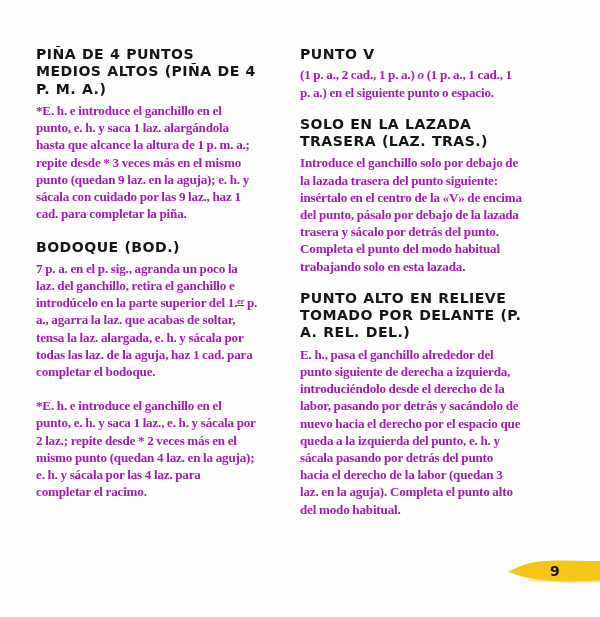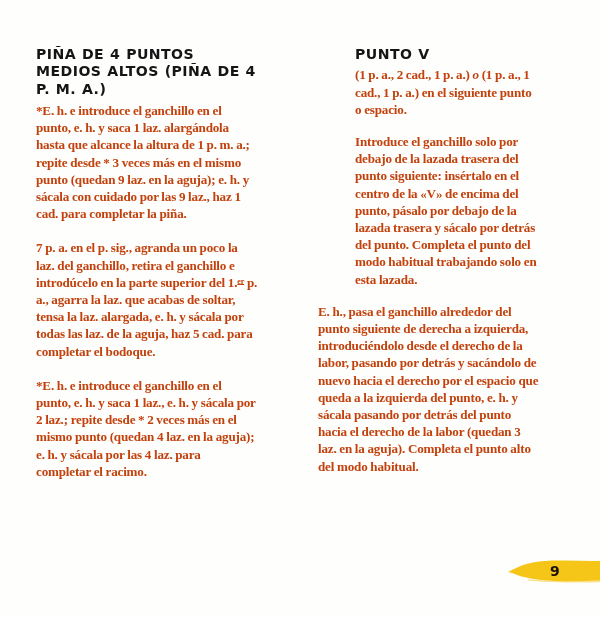--- a/index.html
+++ b/index.html
@@ -22,21 +22,21 @@
     inset: 0;
     background: #fefefd;
   }
 
   .columns {
     position: absolute;
     left: 0;
     top: 46px;
     width: 600px;
     display: flex;
-    gap: 18px;
+    gap: 0;
   }
 
   .column {
     width: 268px;
     box-sizing: border-box;
   }
   .column.left  { padding-left: 36px; padding-right: 10px; }
   .column.right { padding-left: 32px; padding-right: 14px; margin-left: 0; }
 
   .entry { margin-bottom: 13px; }
@@ -51,39 +51,39 @@
     color: #151515;
     margin: 0 0 3px 0;
     text-transform: none;
     word-spacing: 0.5px;
   }
 
   .entry-body {
     font-family: "Liberation Serif", serif;
     font-size: 13.1px;
     line-height: 1.315;
-    color: #c2410c;
+    color: #a21caf;
     margin: 0;
     letter-spacing: -0.18px;
     word-spacing: -0.3px;
     font-weight: 600;
     -webkit-font-smoothing: none;
   }
 
   .entry-body .it { font-style: italic; }
   .entry-body sup {
     font-size: 0.62em;
     vertical-align: 0.42em;
     line-height: 0;
     text-decoration: underline;
   }
 
   
   .gap-lg { margin-bottom: 17px; }
-  .gap-md { margin-bottom: 15px; margin-left: 37px; }
+  .gap-md { margin-bottom: 15px; }
 
   .title-2line { margin-bottom: 4px; }
 
   
   .page-banner {
     position: absolute;
     right: 0;
     bottom: 34px;
     width: 92px;
     height: 24px;
@@ -117,41 +117,44 @@
   <div class="columns">
 
     <div class="column left">
 
       <div class="entry gap-lg">
         <h2 class="entry-title title-2line">PIÑA DE 4 PUNTOS MEDIOS ALTOS (PIÑA DE 4 P. M. A.)</h2>
         <p class="entry-body">*E. h. e introduce el ganchillo en el punto, e. h. y saca 1 laz. alargándola hasta que alcance la altura de 1 p. m. a.; repite desde * 3 veces más en el mismo punto (quedan 9 laz. en la aguja); e. h. y sácala con cuidado por las 9 laz., haz 1 cad. para completar la piña.</p>
       </div>
 
       <div class="entry gap-lg">
-        <p class="entry-body"><span>7 p. a. en el p. sig., agranda un poco la laz. del ganchillo, retira el ganchillo e introdúcelo en la parte superior del 1.</span><sup>er</sup><span> p. a., agarra la laz. que acabas de soltar, tensa la laz. alargada, e. h. y sácala por todas las laz. de la aguja, haz 5 cad. para completar el bodoque.</span></p>
+        <h2 class="entry-title">BODOQUE (BOD.)</h2>
+        <p class="entry-body"><span>7 p. a. en el p. sig., agranda un poco la laz. del ganchillo, retira el ganchillo e introdúcelo en la parte superior del 1.</span><sup>er</sup><span> p. a., agarra la laz. que acabas de soltar, tensa la laz. alargada, e. h. y sácala por todas las laz. de la aguja, haz 1 cad. para completar el bodoque.</span></p>
       </div>
 
       <div class="entry">
         <p class="entry-body">*E. h. e introduce el ganchillo en el punto, e. h. y saca 1 laz., e. h. y sácala por 2 laz.; repite desde * 2 veces más en el mismo punto (quedan 4 laz. en la aguja); e. h. y sácala por las 4 laz. para completar el racimo.</p>
       </div>
 
     </div>
 
     <div class="column right">
 
       <div class="entry gap-md">
         <h2 class="entry-title">PUNTO V</h2>
         <p class="entry-body"><span>(1 p. a., 2 cad., 1 p. a.) </span><span class="it">o</span><span> (1 p. a., 1 cad., 1 p. a.) en el siguiente punto o espacio.</span></p>
       </div>
 
       <div class="entry gap-md">
+        <h2 class="entry-title title-2line">SOLO EN LA LAZADA TRASERA (LAZ. TRAS.)</h2>
         <p class="entry-body">Introduce el ganchillo solo por debajo de la lazada trasera del punto siguiente: insértalo en el centro de la «V» de encima del punto, pásalo por debajo de la lazada trasera y sácalo por detrás del punto. Completa el punto del modo habitual trabajando solo en esta lazada.</p>
       </div>
 
       <div class="entry">
+        <h2 class="entry-title title-2line">PUNTO ALTO EN RELIEVE TOMADO POR DELANTE (P. A. REL. DEL.)</h2>
         <p class="entry-body">E. h., pasa el ganchillo alrededor del punto siguiente de derecha a izquierda, introduciéndolo desde el derecho de la labor, pasando por detrás y sacándolo de nuevo hacia el derecho por el espacio que queda a la izquierda del punto, e. h. y sácala pasando por detrás del punto hacia el derecho de la labor (quedan 3 laz. en la aguja). Completa el punto alto del modo habitual.</p>
       </div>
 
     </div>
 
   </div>
 
   <div class="page-banner">
     <svg viewBox="0 0 92 24" preserveAspectRatio="none">
       <path d="M4,11.5 C10,7.5 17,4.8 25,3.4 C34,1.8 45,1.2 56,1.5

